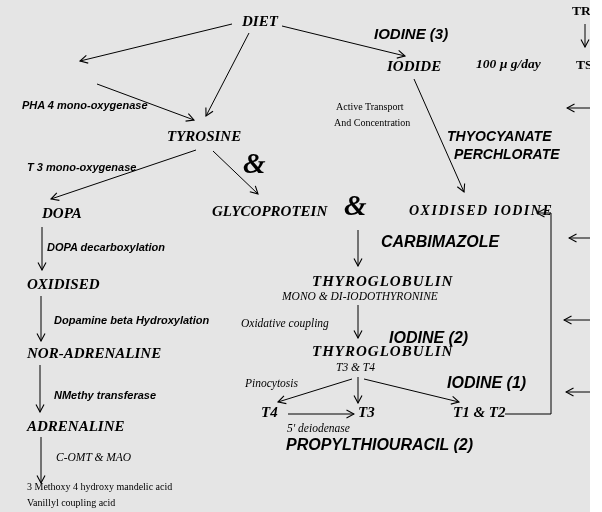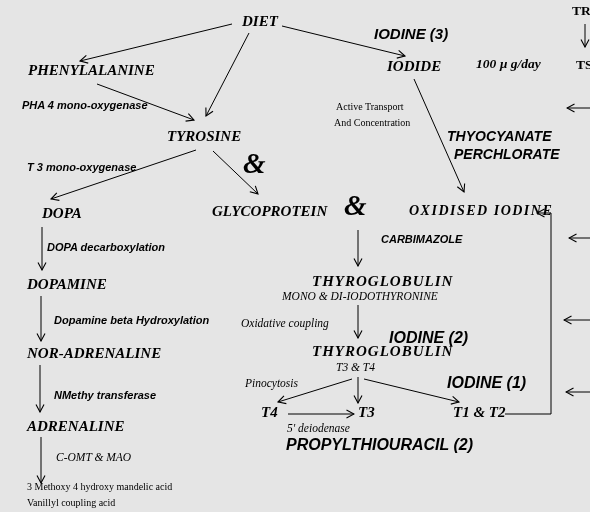--- a/index.html
+++ b/index.html
@@ -55,21 +55,20 @@
       <line x1="41" y1="296" x2="41" y2="341" marker-end="url(#ah)"></line>
       <line x1="40" y1="365" x2="40" y2="412" marker-end="url(#ah)"></line>
       <line x1="41" y1="437" x2="41" y2="483" marker-end="url(#ah)"></line>
     </g>
   </svg>
 
   <div class="lbl serif-node" style="left:242px;top:14px;">DIET</div>
   <div class="lbl sans-node" style="left:374px;top:26px;font-size:15px;">IODINE (3)</div>
   <div class="lbl plain-bold" style="left:572px;top:4px;">TRH</div>
 
-  <div class="lbl serif-node" style="left:28px;top:63px;">PHENYLALANINE</div>
   <div class="lbl serif-node" style="left:387px;top:59px;">IODIDE</div>
   <div class="lbl serif-node" style="left:476px;top:57px;font-size:13.5px;">100  µ g/day</div>
   <div class="lbl plain-bold" style="left:576px;top:58px;">TSH</div>
 
   <div class="lbl sans-small" style="left:22px;top:100px;">PHA 4 mono-oxygenase</div>
   <div class="lbl plain" style="left:336px;top:102px;">Active Transport</div>
   <div class="lbl plain" style="left:334px;top:118px;">And Concentration</div>
 
   <div class="lbl serif-node" style="left:167px;top:129px;">TYROSINE</div>
   <div class="lbl sans-node" style="left:447px;top:129px;">THYOCYANATE</div>
@@ -77,23 +76,23 @@
 
   <div class="lbl sans-small" style="left:27px;top:162px;">T 3 mono-oxygenase</div>
   <div class="lbl ampersand" style="left:243px;top:148px;">&amp;</div>
 
   <div class="lbl serif-node" style="left:27px;top:206px;margin-left:15px;">DOPA</div>
   <div class="lbl serif-node" style="left:212px;top:204px;">GLYCOPROTEIN</div>
   <div class="lbl ampersand" style="left:344px;top:190px;">&amp;</div>
   <div class="lbl serif-node sp" style="left:409px;top:204px;">OXIDISED  IODINE</div>
 
   <div class="lbl sans-small" style="left:47px;top:242px;">DOPA decarboxylation</div>
-  <div class="lbl sans-node" style="left:381px;top:234px;font-size:11px;">CARBIMAZOLE</div>
+  <div class="lbl sans-node" style="left:381px;top:234px;font-size:16px;">CARBIMAZOLE</div>
 
-  <div class="lbl serif-node" style="left:27px;top:277px;">DOPAMINE</div>
+  <div class="lbl serif-node" style="left:27px;top:277px;">OXIDISED</div>
   <div class="lbl serif-node sp2" style="left:312px;top:274px;">THYROGLOBULIN</div>
   <div class="lbl sans-small" style="left:54px;top:315px;">Dopamine beta Hydroxylation</div>
 
   <div class="lbl serif-it-sm" style="left:282px;top:290px;">MONO &amp; DI-IODOTHYRONINE</div>
   <div class="lbl serif-it-sm" style="left:241px;top:317px;">Oxidative coupling</div>
   <div class="lbl sans-node-lg" style="left:389px;top:330px;">IODINE (2)</div>
 
   <div class="lbl serif-node" style="left:27px;top:346px;">NOR-ADRENALINE</div>
   <div class="lbl serif-node sp2" style="left:312px;top:344px;">THYROGLOBULIN</div>
   <div class="lbl serif-it-sm" style="left:336px;top:361px;">T3 &amp; T4</div>

